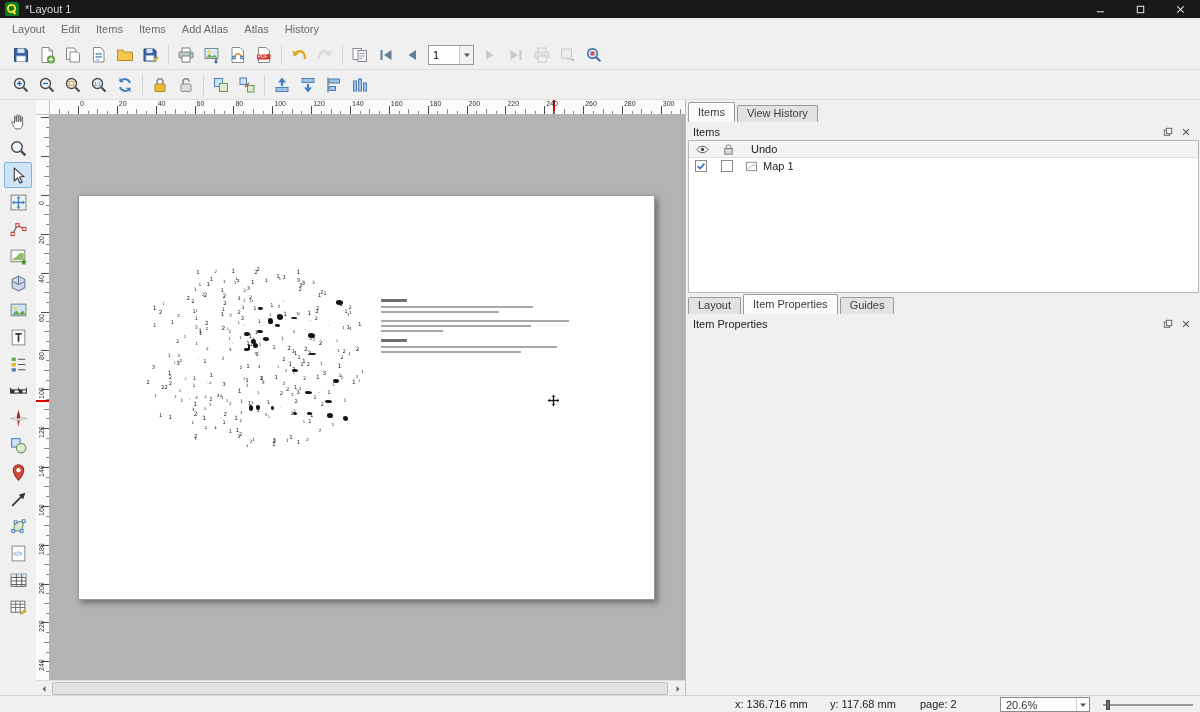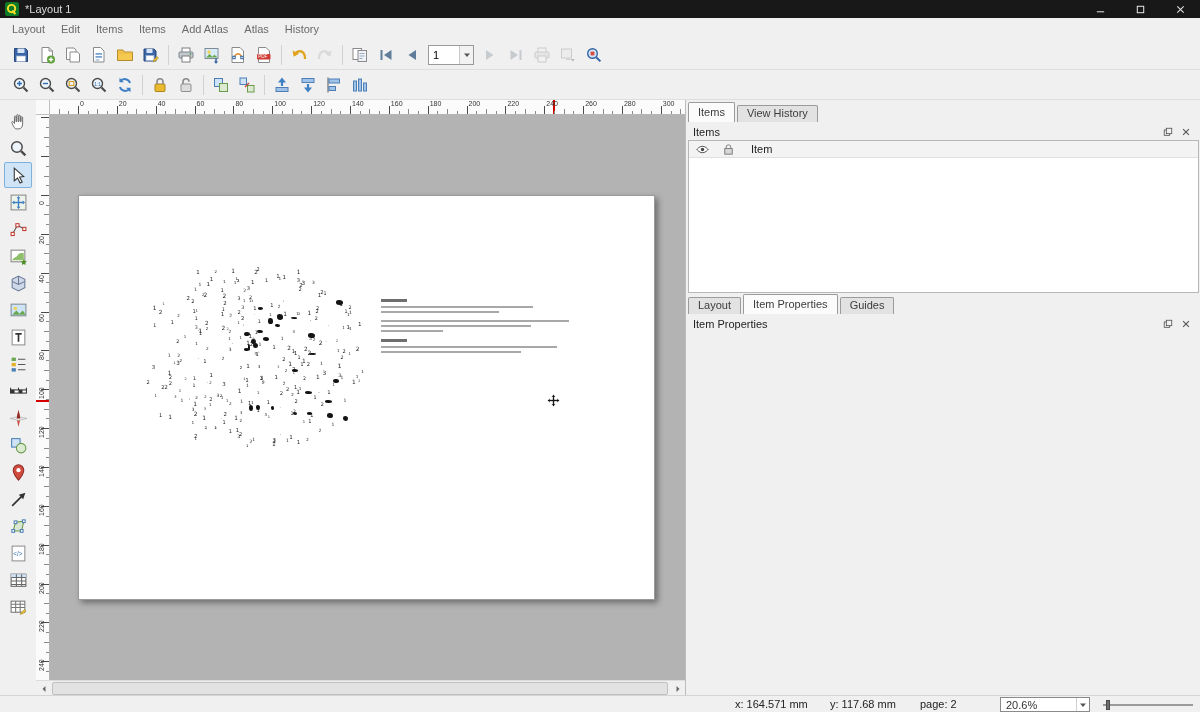--- a/index.html
+++ b/index.html
@@ -1134,21 +1134,34 @@
     <div id="items-list">
       <div class="lheader">
         <span class="colicon" style="left:7px"><svg viewBox="0 0 14 14">
               <path d="M1 7s2.5-3.5 6-3.5S13 7 13 7s-2.5 3.5-6 3.5S1 7 1 7z" fill="#fff" stroke="#444"></path>
               <circle cx="7" cy="7" r="1.8" fill="#444"></circle>
             </svg></span>
         <span class="colicon" style="left:33px"><svg viewBox="0 0 14 14">
               <rect x="3" y="6" width="8" height="6" fill="#d8d8d8" stroke="#777"></rect>
               <path d="M4.5 6V4.5a2.5 2.5 0 0 1 5 0V6" fill="none" stroke="#777"></path>
             </svg></span>
-        <span class="cell-label" style="left:62px">Item</span>
+        <span class="cell-label" style="left:62px">Undo</span>
+      </div>
+      <div class="lrow">
+        <span class="cb" style="left:6px">
+            <svg viewBox="0 0 10 10">
+              <path d="M1.8 5.2l2.2 2.4L8.4 2.6" fill="none" stroke="#2d71c4" stroke-width="1.7"></path>
+            </svg>
+          </span>
+        <span class="cb" style="left:32px"></span>
+        <span class="colicon" style="left:56px"><svg viewBox="0 0 14 14">
+              <rect x="1.5" y="2.5" width="11" height="9" fill="#fff" stroke="#888"></rect>
+              <path d="M2.5 10c2-2.5 3-1 4-3s3-2 5-1" stroke="#9ab57f" fill="none"></path>
+            </svg></span>
+        <span class="cell-label" style="left:74px">Map 1</span>
       </div>
     </div>
 
     <div class="tabrow" style="top:194px">
       <span class="tab">Layout</span>
       <span class="tab active">Item Properties</span>
       <span class="tab">Guides</span>
     </div>
     <div class="panel-title" style="top:215px">
       <span>Item Properties</span>
@@ -1163,21 +1176,21 @@
             <svg viewBox="0 0 12 12">
               <path d="M2.5 2.5l7 7M9.5 2.5l-7 7" stroke="#555" stroke-width="1.3"></path>
             </svg>
           </span>
       </span>
     </div>
   </div>
 </div>
 
 <div id="statusbar">
-  <span class="status-text" style="left:735px">x: 164.571 mm</span>
+  <span class="status-text" style="left:735px">x: 136.716 mm</span>
   <span class="status-text" style="left:830px">y: 117.68 mm</span>
   <span class="status-text" style="left:920px">page: 2</span>
   <div id="zoom-combo">
     <span class="zval">20.6%</span>
     <span class="zdrop">
         <svg viewBox="0 0 8 8" width="8" height="8">
           <path d="M1 2.5h6L4 6z" fill="#555"></path>
         </svg>
       </span>
   </div>

